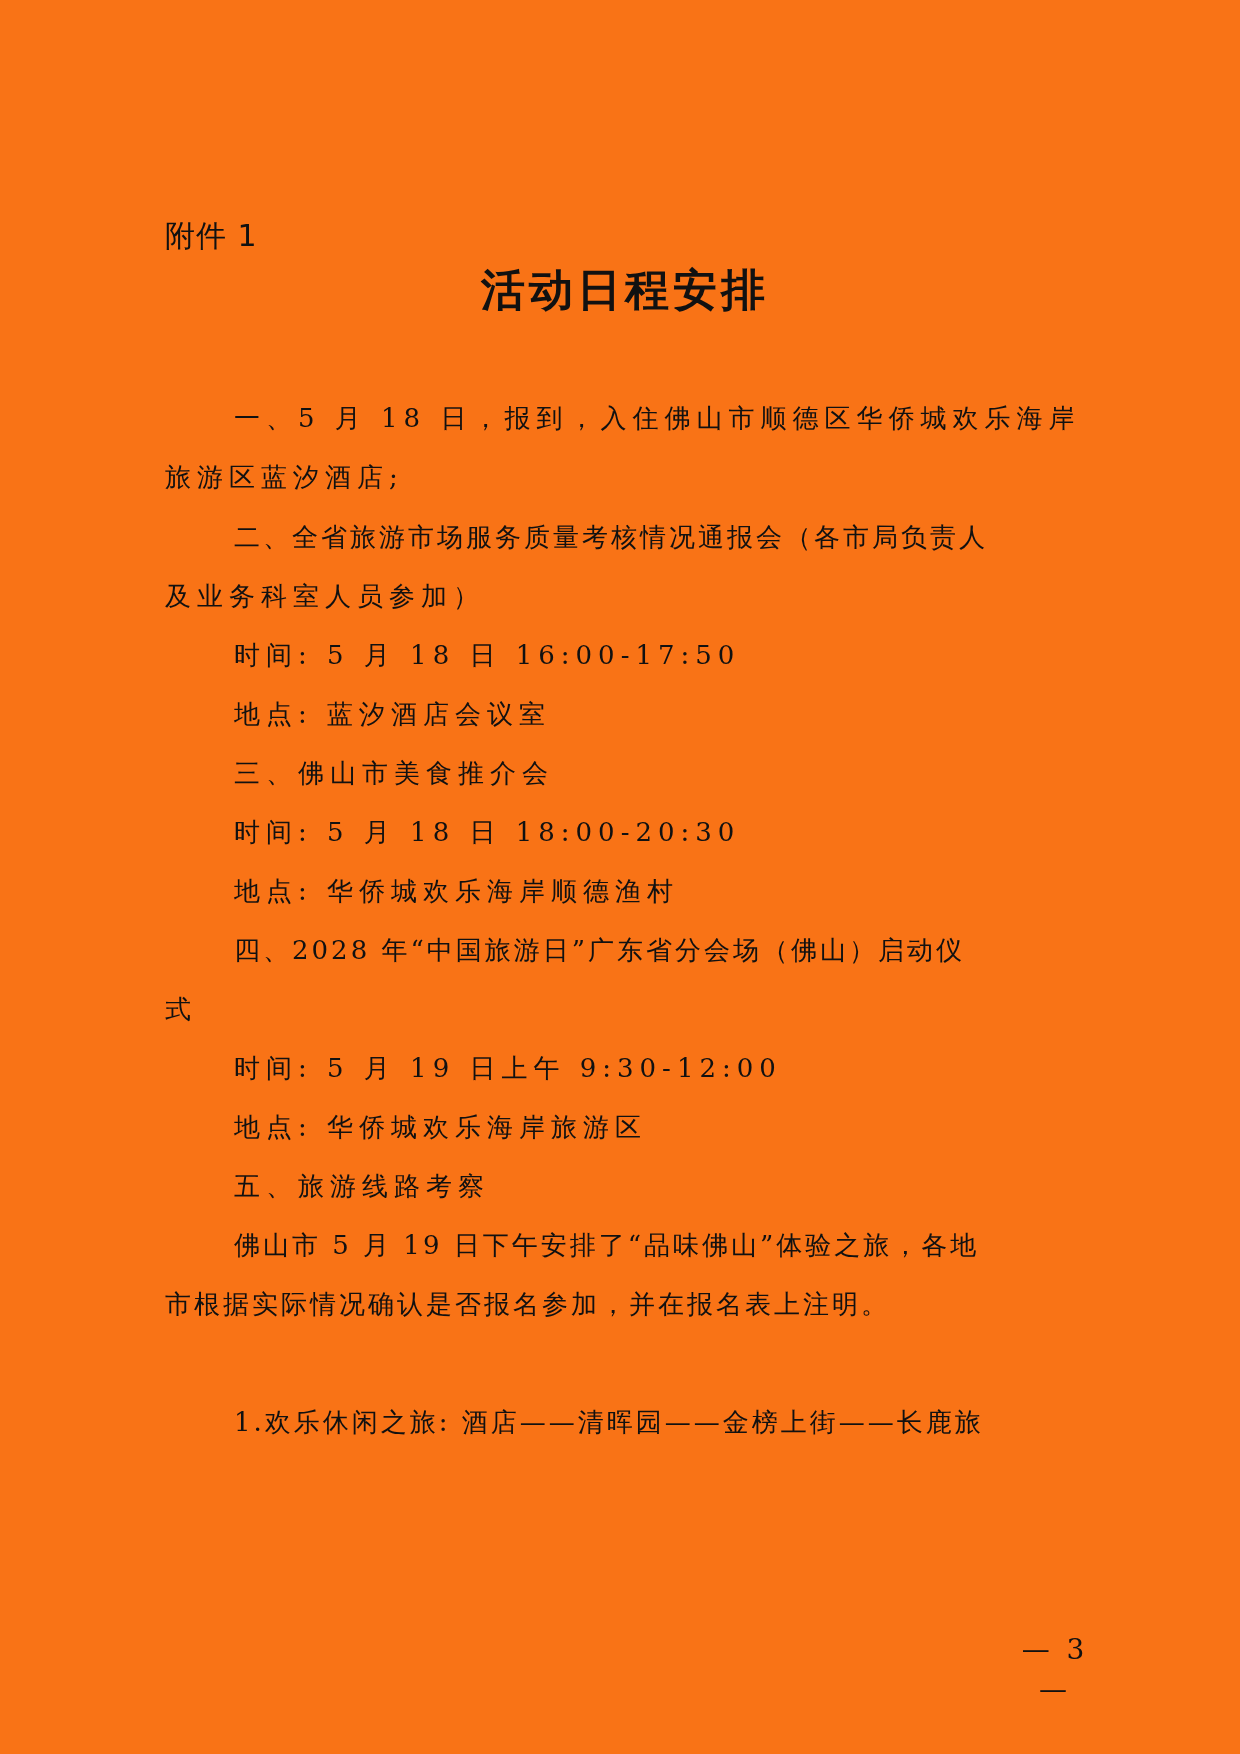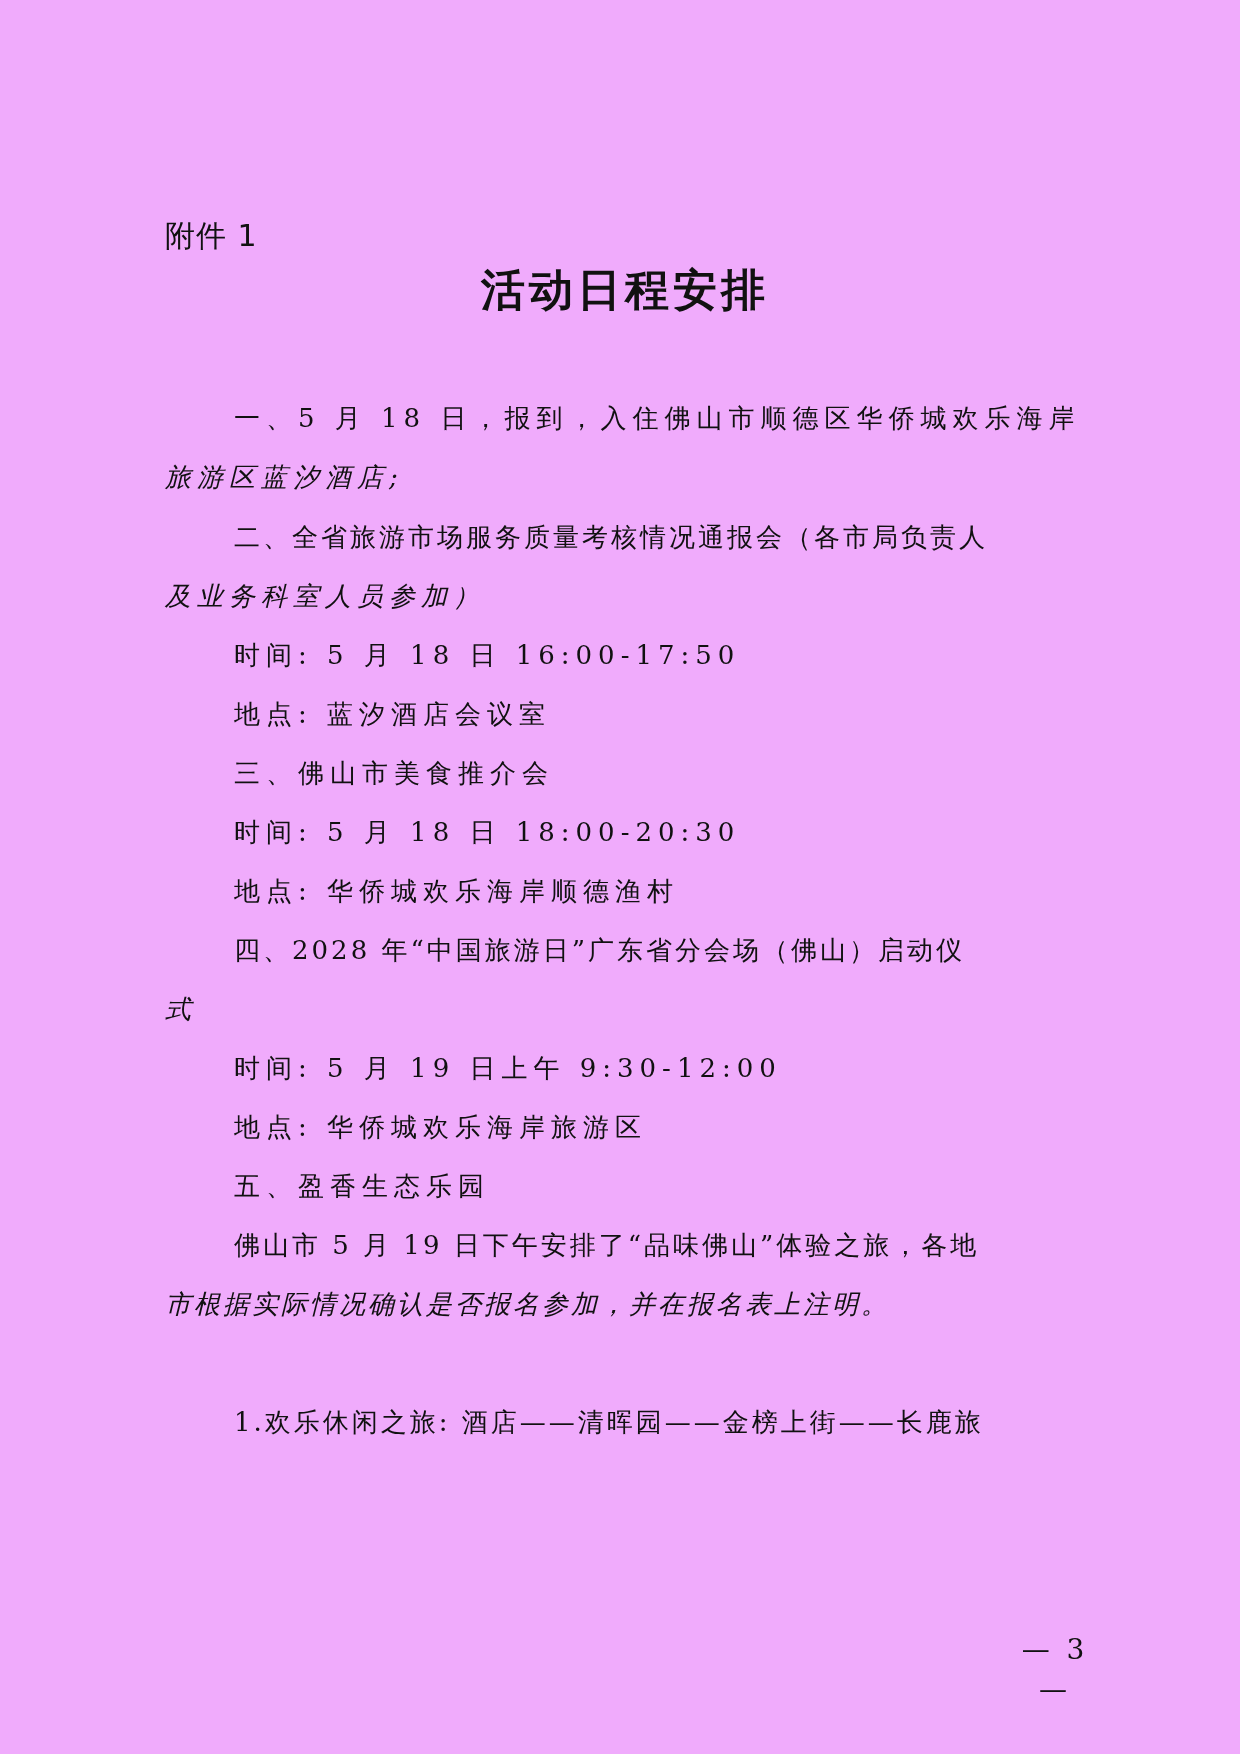--- a/index.html
+++ b/index.html
@@ -13,21 +13,21 @@
       position: relative;
       overflow: hidden;
       color: #111111;
       font-family: "DejaVu Serif", "Liberation Serif", serif;
     }
     .page {
       position: absolute;
       left: 0; top: 0;
       width: 1240px;
       height: 1754px;
-      background: #f0abfc;
+      background: #f97316;
     }
     .attachment-label {
       position: absolute;
       left: 165px;
       top: 216px;
       font-family: "DejaVu Sans", "Liberation Sans", sans-serif;
       font-size: 30px;
       letter-spacing: 1px;
       line-height: 40px;
     }
@@ -46,21 +46,21 @@
       box-sizing: border-box;
     }
     .line {
       position: absolute;
       font-size: 26px;
       line-height: 40px;
       white-space: nowrap;
       letter-spacing: 6px;
     }
     .indent { left: 234px; }
-    .flush { left: 165px; font-style: italic; }
+    .flush { left: 165px; }
     .line.tight { letter-spacing: 3px; text-align: right; }
     .page-number {
       position: absolute;
       left: 1000px;
       top: 1630px;
       width: 110px;
       text-align: center;
       font-size: 28px;
       line-height: 40px;
       letter-spacing: 4px;
@@ -85,20 +85,20 @@
 
   <div class="line indent" style="top:753px;">三、佛山市美食推介会</div>
   <div class="line indent" style="top:812px;">时间: 5 月 18 日 18:00-20:30</div>
   <div class="line indent" style="top:871px;">地点: 华侨城欢乐海岸顺德渔村</div>
 
   <div class="line indent tight" style="top:930px;">四、2028 年“中国旅游日”广东省分会场（佛山）启动仪</div>
   <div class="line flush" style="top:989px;">式</div>
   <div class="line indent" style="top:1048px;">时间: 5 月 19 日上午 9:30-12:00</div>
   <div class="line indent" style="top:1107px;">地点: 华侨城欢乐海岸旅游区</div>
 
-  <div class="line indent" style="top:1166px;">五、盈香生态乐园</div>
+  <div class="line indent" style="top:1166px;">五、旅游线路考察</div>
   <div class="line indent tight" style="top:1225px;">佛山市 5 月 19 日下午安排了“品味佛山”体验之旅，各地</div>
   <div class="line flush tight" style="top:1284px;">市根据实际情况确认是否报名参加，并在报名表上注明。</div>
   <div class="line indent tight" style="top:1402px;">1.欢乐休闲之旅: 酒店——清晖园——金榜上街——长鹿旅</div>
 
   <div class="page-number">— 3 —</div>
 
 </div>
 
 </body></html>

